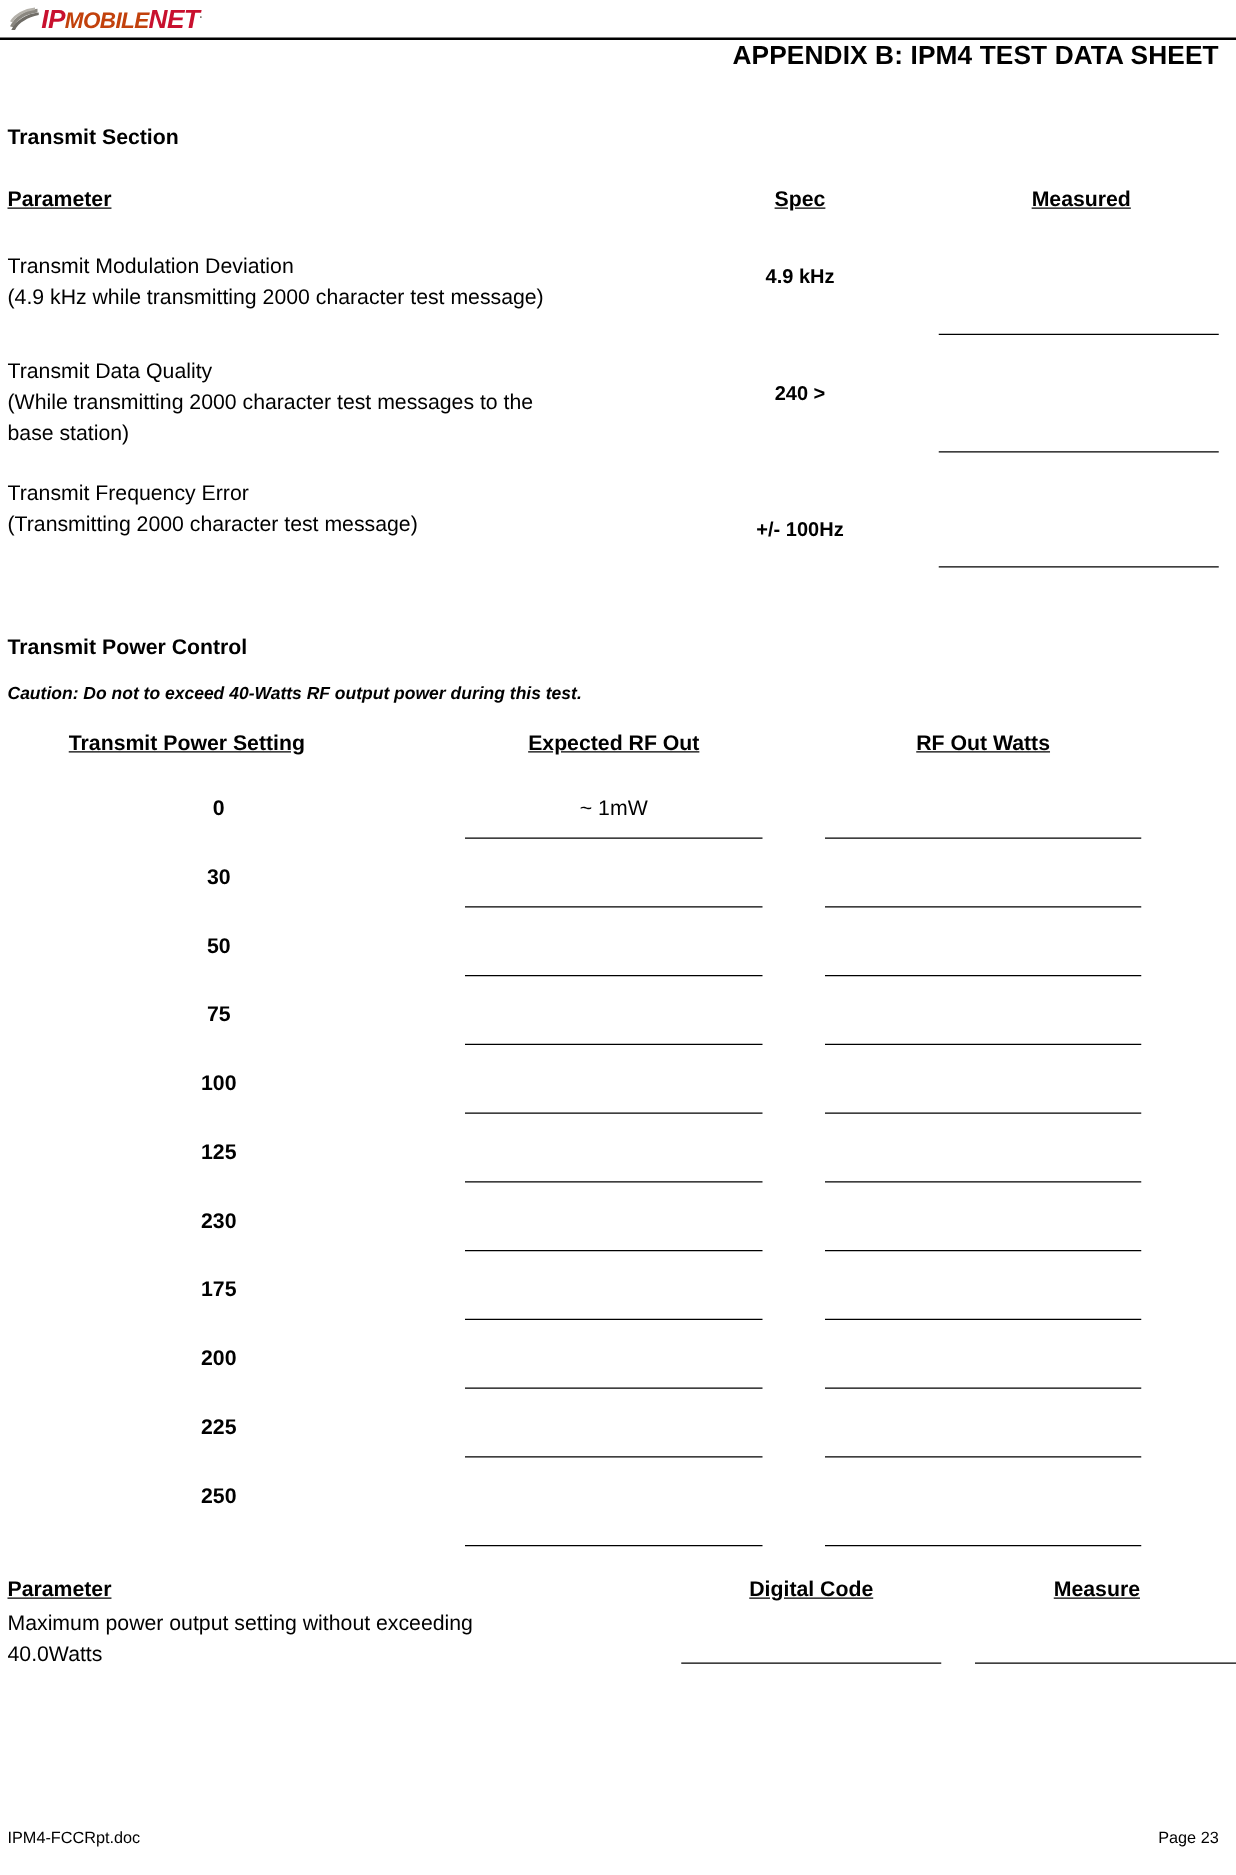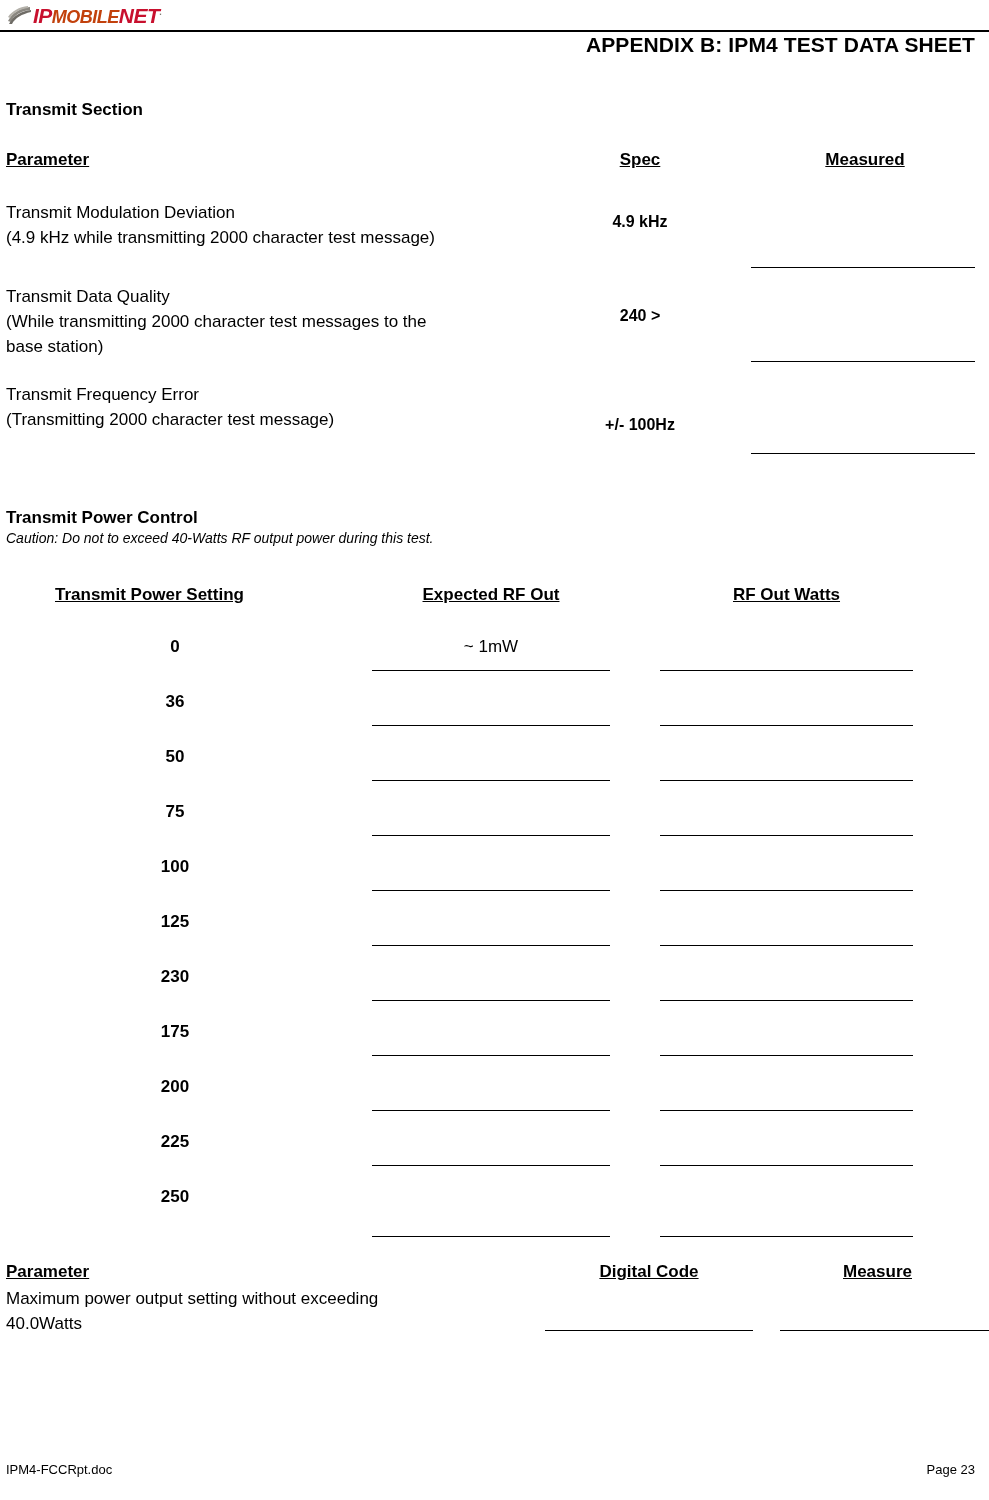--- a/index.html
+++ b/index.html
@@ -63,23 +63,24 @@
 
   
   .abs { position: absolute; }
   .sec-head {
     font-size: 17px;
     font-weight: bold;
     white-space: nowrap;
   }
   .caution {
     font-size: 14px;
-    font-weight: normal;
+    font-weight: bold;
     font-style: italic;
     white-space: nowrap;
+    margin-top: 16px;
   }
   .col-head {
     font-size: 17px;
     font-weight: bold;
     text-decoration: underline;
     white-space: nowrap;
   }
   .body-text {
     font-size: 17px;
     line-height: 25px;
@@ -163,21 +164,21 @@
   <div class="abs blank-rule" style="left:751px; top:453px; width:224px;"></div>
 
   <div class="abs sec-head" style="left:6px; top:508px;">Transmit Power Control</div>
   <div class="abs caution" style="left:6px; top:530px;">Caution: Do not to exceed 40-Watts RF output power during this test.</div>
 
   <div class="abs col-head" style="left:55px; top:585px; text-decoration:none;"><span style="text-decoration:underline;">Transmit Power Setting</span></div>
   <div class="abs col-head" style="left:372px; top:585px; width:238px; text-align:center; text-decoration:none;"><span style="text-decoration:underline;">Expected RF Out</span></div>
   <div class="abs col-head" style="left:660px; top:585px; width:253px; text-align:center; text-decoration:none;"><span style="text-decoration:underline;">RF Out Watts</span></div>
 
   <div class="abs pwr-val" style="left:120px; top:637px; width:110px;">0</div>
-  <div class="abs pwr-val" style="left:120px; top:692px; width:110px;">36</div>
+  <div class="abs pwr-val" style="left:120px; top:692px; width:110px;">30</div>
   <div class="abs pwr-val" style="left:120px; top:747px; width:110px;">50</div>
   <div class="abs pwr-val" style="left:120px; top:802px; width:110px;">75</div>
   <div class="abs pwr-val" style="left:120px; top:857px; width:110px;">100</div>
   <div class="abs pwr-val" style="left:120px; top:912px; width:110px;">125</div>
   <div class="abs pwr-val" style="left:120px; top:967px; width:110px;">230</div>
   <div class="abs pwr-val" style="left:120px; top:1022px; width:110px;">175</div>
   <div class="abs pwr-val" style="left:120px; top:1077px; width:110px;">200</div>
   <div class="abs pwr-val" style="left:120px; top:1132px; width:110px;">225</div>
   <div class="abs pwr-val" style="left:120px; top:1187px; width:110px;">250</div>
 

